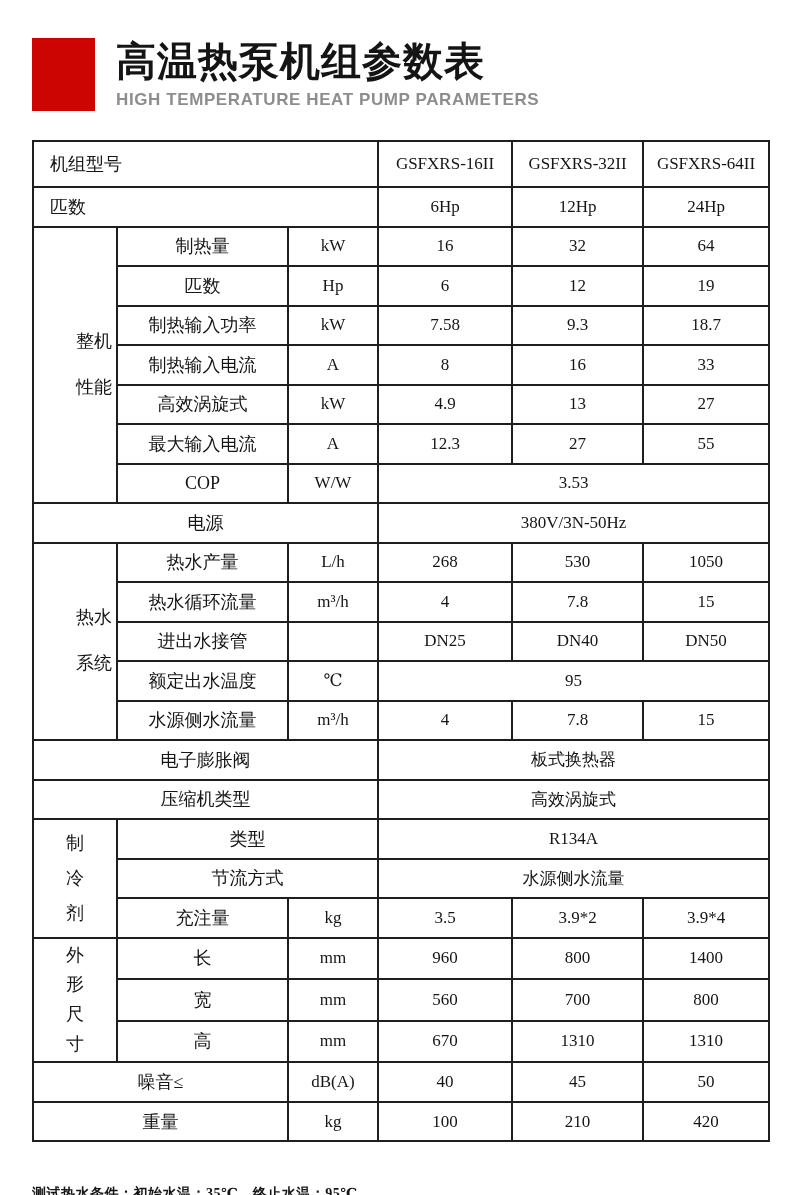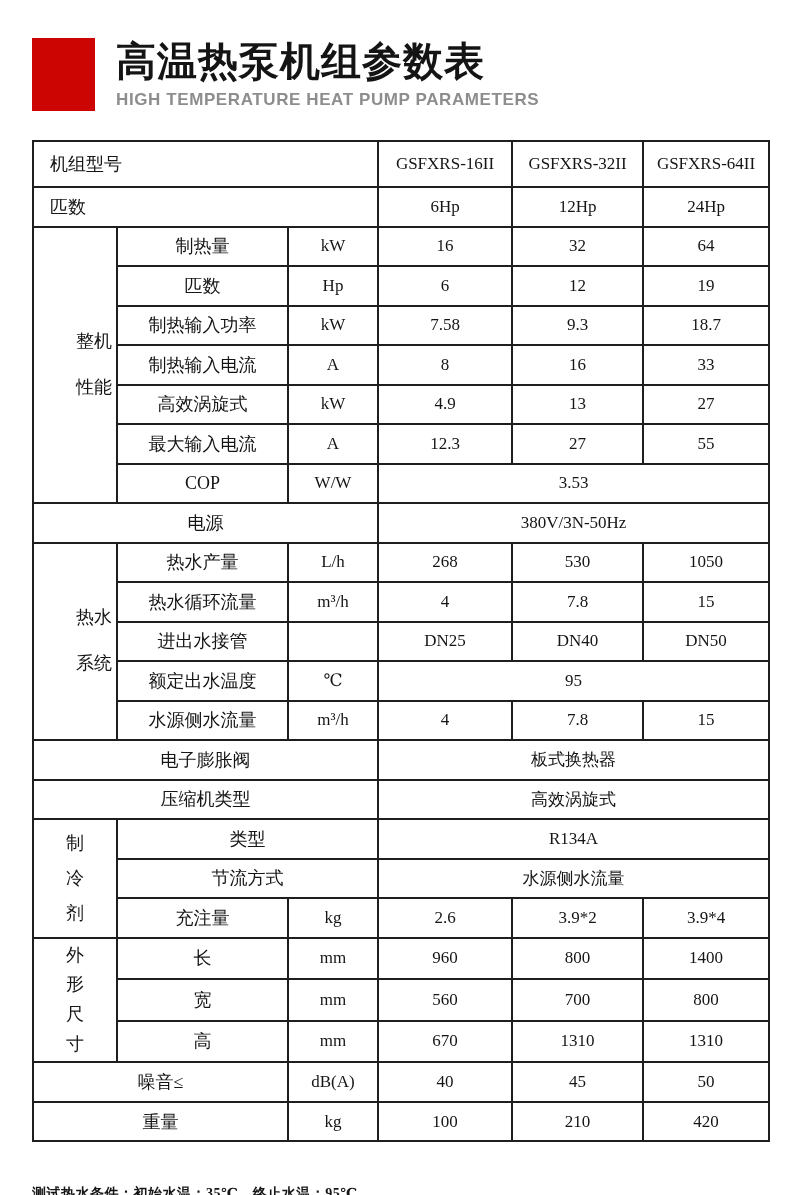--- a/index.html
+++ b/index.html
@@ -204,21 +204,21 @@
           <td colspan="2" class="label">类型</td>
           <td colspan="3" class="value">R134A</td>
         </tr>
         <tr>
           <td colspan="2" class="label">节流方式</td>
           <td colspan="3" class="value">水源侧水流量</td>
         </tr>
         <tr>
           <td class="label">充注量</td>
           <td class="unit">kg</td>
-          <td class="value">2.6</td>
+          <td class="value">3.5</td>
           <td class="value">3.9*2</td>
           <td class="value">3.9*4</td>
         </tr>
         <tr>
           <td rowspan="3" class="group g4">外
 形
 尺
 寸</td>
           <td class="label">长</td>
           <td class="unit">mm</td>

